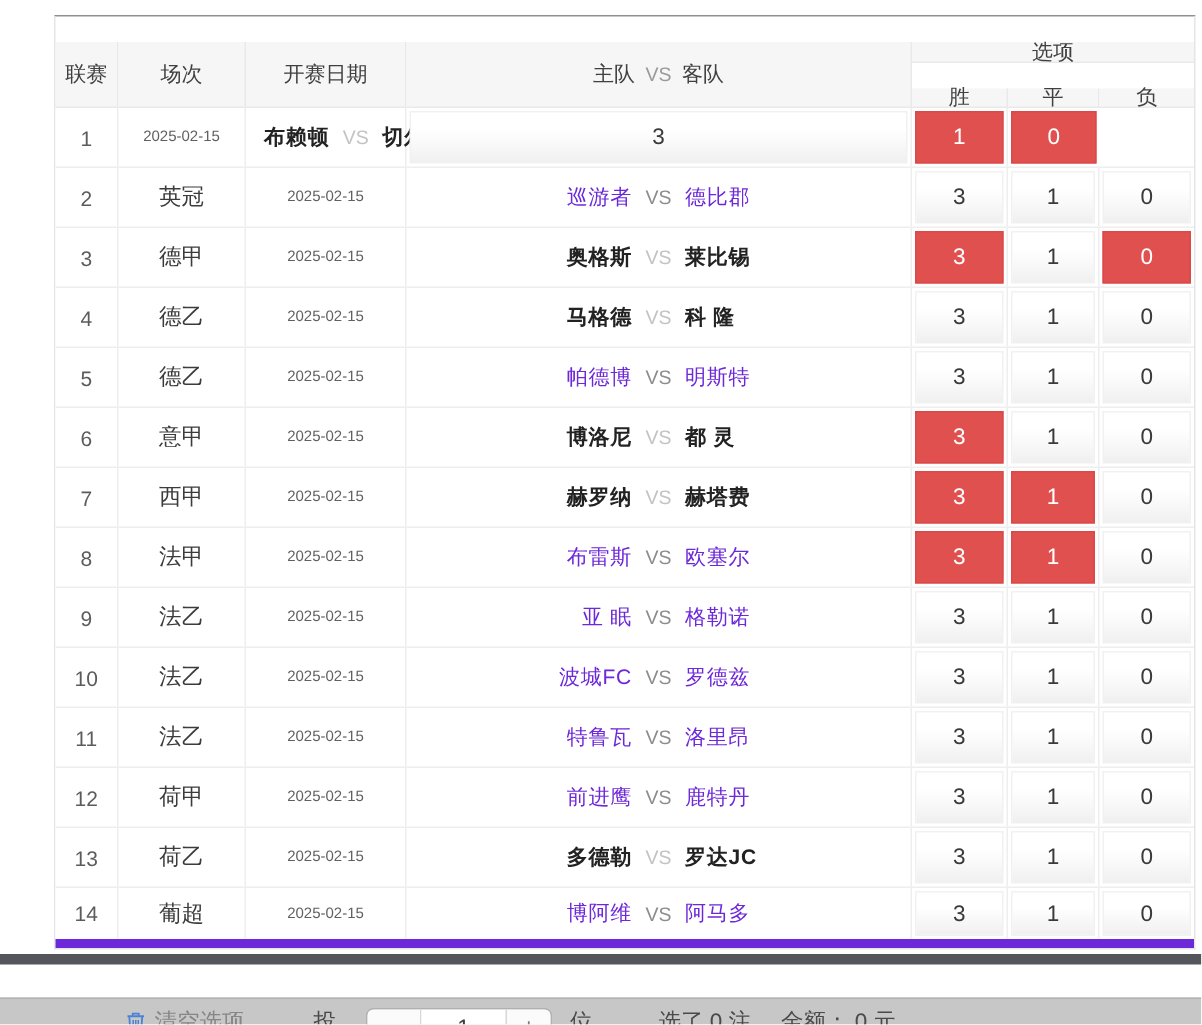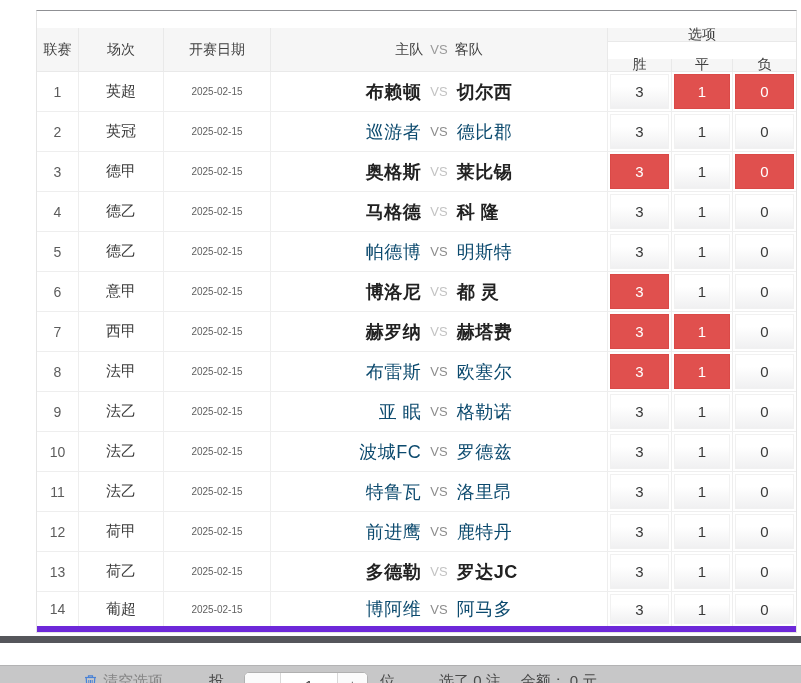--- a/index.html
+++ b/index.html
@@ -30,23 +30,23 @@
   .row:last-child { border-bottom:6px solid #6d28d9; }
   .td { display:flex; align-items:center; justify-content:center; border-right:1px solid #eeeeee; }
   .td.last { border-right:none; }
   .td.no    { font-size:14px; color:#5c5c5c; }
   .td.lg    { font-size:15px; color:#3c3c3c; }
   .td.dt    { font-size:10px; color:#606060; }
 
   .teams { display:grid; grid-template-columns:1fr auto 1fr; align-items:center; column-gap:9px; width:100%; padding:0 12px; }
   .teams .home { justify-self:end; }
   .teams .away { justify-self:start; }
-  .teams .home,.teams .away { font-size:18px; color:#222; font-weight:600; letter-spacing:.5px; white-space:pre; }
+  .teams .home,.teams .away { font-size:14px; color:#222; font-weight:600; letter-spacing:.5px; white-space:pre; }
   .teams .vs { font-size:13px; color:#c3c3c3; font-weight:400; }
-  .row.dim .teams .home,.row.dim .teams .away { color:#0c4a6e; font-weight:400; }
+  .row.dim .teams .home,.row.dim .teams .away { color:#6d28d9; font-weight:400; }
   .row.dim .teams .vs { color:#8d8d8d; }
 
   .td.optcell { padding:2px; }
   .opt {
     flex:1; align-self:stretch; display:flex; align-items:center; justify-content:center;
     font-size:15px; color:#3a3a3a; cursor:pointer;
     background:linear-gradient(180deg,#ffffff 35%,#f0f0f1 100%);
     border:1px solid #f1f1f1;
   }
   .opt.sel { background:#e0504e; border-color:#da4947; color:#fff; }
@@ -91,21 +91,20 @@
         <span>客队</span>
       </div>
       <div class="th opts-head">选项</div>
       <div class="th" style="grid-row:2;grid-column:5">胜</div>
       <div class="th" style="grid-row:2;grid-column:6">平</div>
       <div class="th last" style="grid-row:2;grid-column:7">负</div>
     </div>
     <div id="rows">
   <div class="row">
     <div class="td no">1</div>
-    <div class="td lg">英超</div>
     <div class="td dt">2025-02-15</div>
     <div class="td">
       <div class="teams">
         <span class="home">布赖顿</span>
         <span class="vs">VS</span>
         <span class="away">切尔西</span>
       </div>
     </div>
     <div class="td optcell">
             <div class="opt">3</div>

